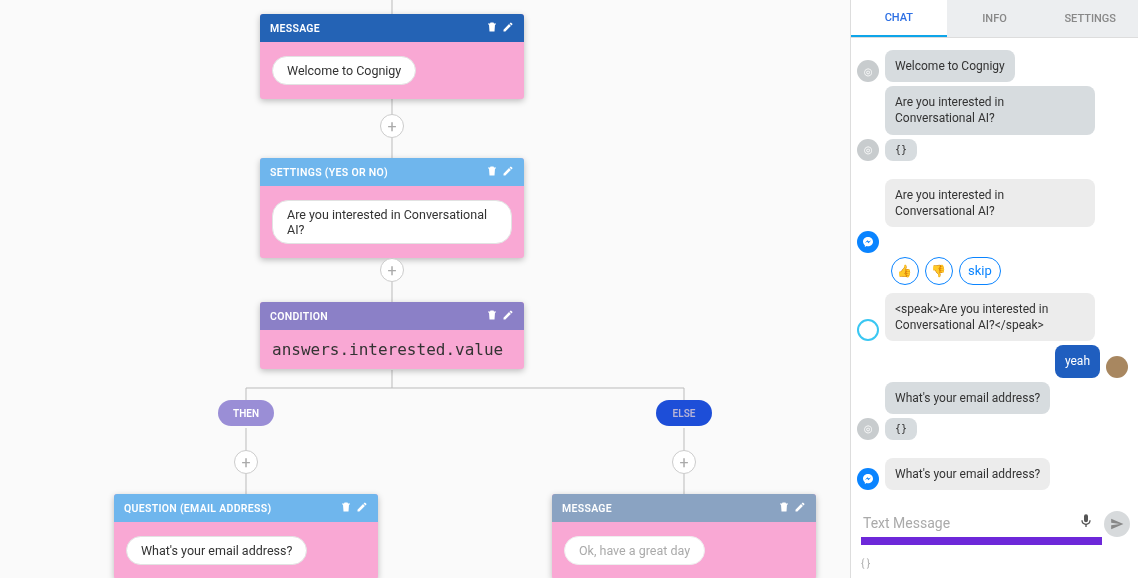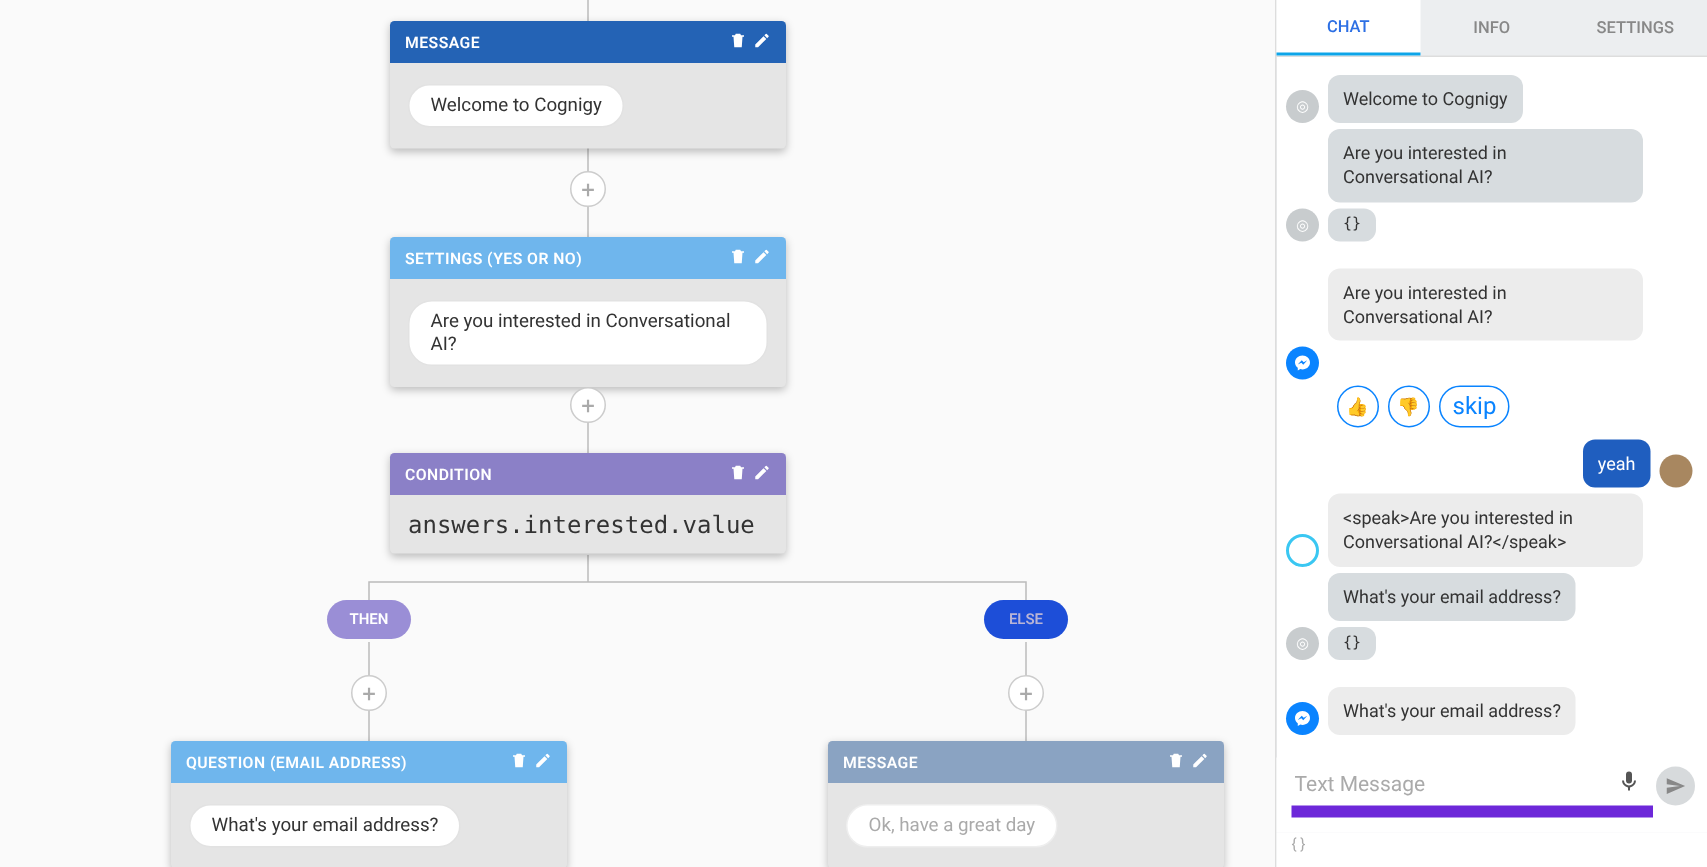--- a/index.html
+++ b/index.html
@@ -16,29 +16,29 @@
 .msg-row.right .avatar { width: 22px; height: 22px; border-radius: 50%; margin-left: 6px; flex-shrink:0; background:#8a6; }
 .bubble { max-width: 210px; padding: 8px 10px; border-radius: 8px; font-size: 12px; line-height: 1.35; word-break: break-word; }
 .b-gray { background: #d7dcdf; color:#333; margin-left: 28px; }
 .b-graylt { background: #ececec; color:#333; }
 .b-blue { background: #1f5ebf; color:#fff; }
 .av-c { background:#c8ccce; color:#fff; font-size:10px; }
 .av-fb { background:#0a84ff; color:#fff; }
 .av-al { background:#fff; border:2px solid #3ac7f2; }
 .qr-row { display:flex; gap:6px; margin-left:34px; margin-top:4px; margin-bottom:8px; }
 .qr { width:28px; height:28px; border-radius:50%; border:1.5px solid #0a84ff; display:flex; align-items:center; justify-content:center; font-size:12px; color:#0a84ff; background:#fff; cursor:pointer; }
-.qr.skip { width:auto; padding:0 8px; border-radius:14px; font-size:16px; }
+.qr.skip { width:auto; padding:0 8px; border-radius:14px; font-size:13px; }
 .input-area { background:#fff; padding:4px 36px 10px 10px; position:relative; }
 .text-input { width:100%; border:none; border-bottom:8px solid #6d28d9; padding:6px 28px 6px 2px; font-size:14px; color:#0c4a6e; outline:none; }
 .text-input::placeholder { color:#aaa; }
 .mic { position:absolute; right:44px; top:8px; color:#555; }
 .send { position:absolute; right:8px; top:6px; width:26px; height:26px; border-radius:50%; background:#d7dadc; display:flex; align-items:center; justify-content:center; color:#888; cursor:pointer; }
 .sub-area { font-size:10px; color:#aaa; padding:2px 36px 8px 10px; background:#fff; line-height:1.3; }
 
-.node { position:absolute; width:264px; background:#e5e5e5; border-radius:3px; box-shadow:0 2px 6px rgba(0,0,0,0.25); }
+.node { position:absolute; width:264px; background:#f9a8d4; border-radius:3px; box-shadow:0 2px 6px rgba(0,0,0,0.25); }
 .node-hdr { height:28px; display:flex; align-items:center; justify-content:space-between; padding:0 10px; color:#fff; font-size:10.5px; font-weight:600; letter-spacing:.3px; border-radius:3px 3px 0 0; }
 .hdr-msg { background:#2463b5; }
 .hdr-q { background:#6fb6ed; }
 .hdr-cond { background:#8b80c7;gap:36px; }
 .hdr-msg2 { background:#8aa3c2; }
 .node-actions { display:flex; gap:4px; }
 .node-body { padding:14px 12px; }
 .chip { display:inline-block; border:1px solid #e2e2e2; border-radius:16px; padding:6px 14px; font-size:12.5px; background:#fff; color:#333; }
 .chip.faded { color:#aaa; border-color:#eee; }
 .code { font-family: ui-monospace, Menlo, Consolas, monospace; font-size:16px; padding:10px 12px; color:#333; }
@@ -197,28 +197,28 @@
             <path d="M12 2C6.5 2 2 6.1 2 11.2c0 2.9 1.4 5.5 3.7 7.2V22l3.4-1.9c.9.3 1.9.4 2.9.4 5.5 0 10-4.1 10-9.2S17.5 2 12 2zm1 12.3l-2.5-2.7L5.6 14l5.4-5.7 2.6 2.7L18.4 8.3 13 14.3z"></path>
           </svg>
         </div>
       </div>
     <div class="qr-row">
       <div class="qr">👍</div>
       <div class="qr">👎</div>
       <div class="qr skip">skip</div>
     </div>
 
+    <div class="msg-row left">
+        <div class="avatar av-al"></div>
+        <div class="bubble b-graylt">&lt;speak&gt;Are you interested in Conversational AI?&lt;/speak&gt;</div>
+      </div>
+
     <div class="msg-row right">
         <div class="bubble b-blue">yeah</div>
         <div class="avatar" style="background:#a88760"></div>
-      </div>
-
-    <div class="msg-row left">
-        <div class="avatar av-al"></div>
-        <div class="bubble b-graylt">&lt;speak&gt;Are you interested in Conversational AI?&lt;/speak&gt;</div>
       </div>
 
     <div class="msg-row left">
         <div class="bubble b-gray">What's your email address?</div>
       </div>
     <div class="msg-row left">
         <div class="avatar av-c cog-ico"></div>
         <div class="bubble b-gray" style="margin-left:0; padding:4px 10px; font-family:monospace; font-size:10px;">{}</div>
       </div>
 

